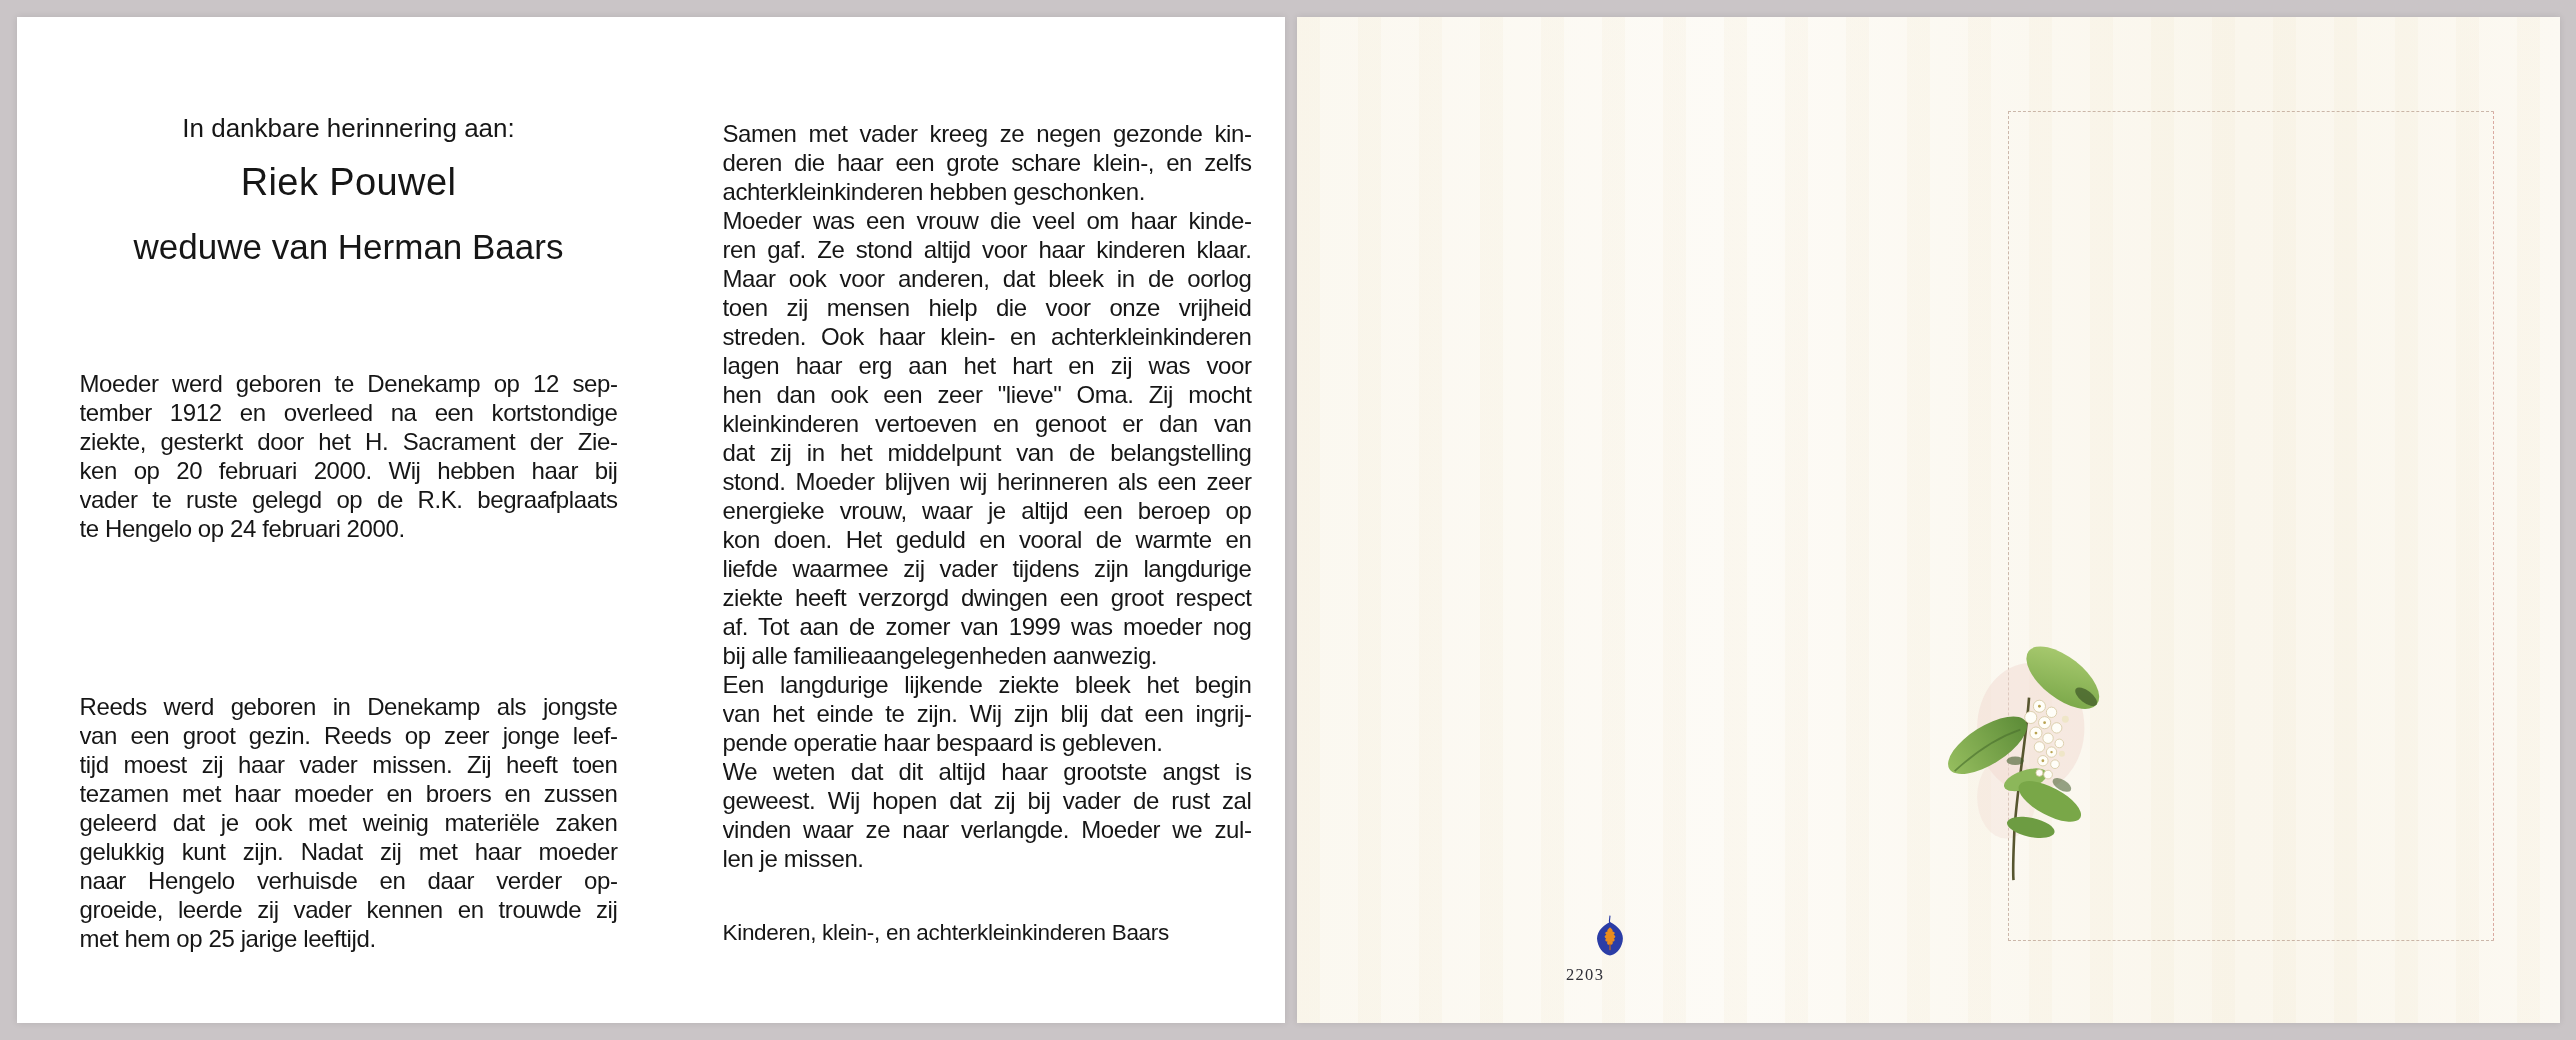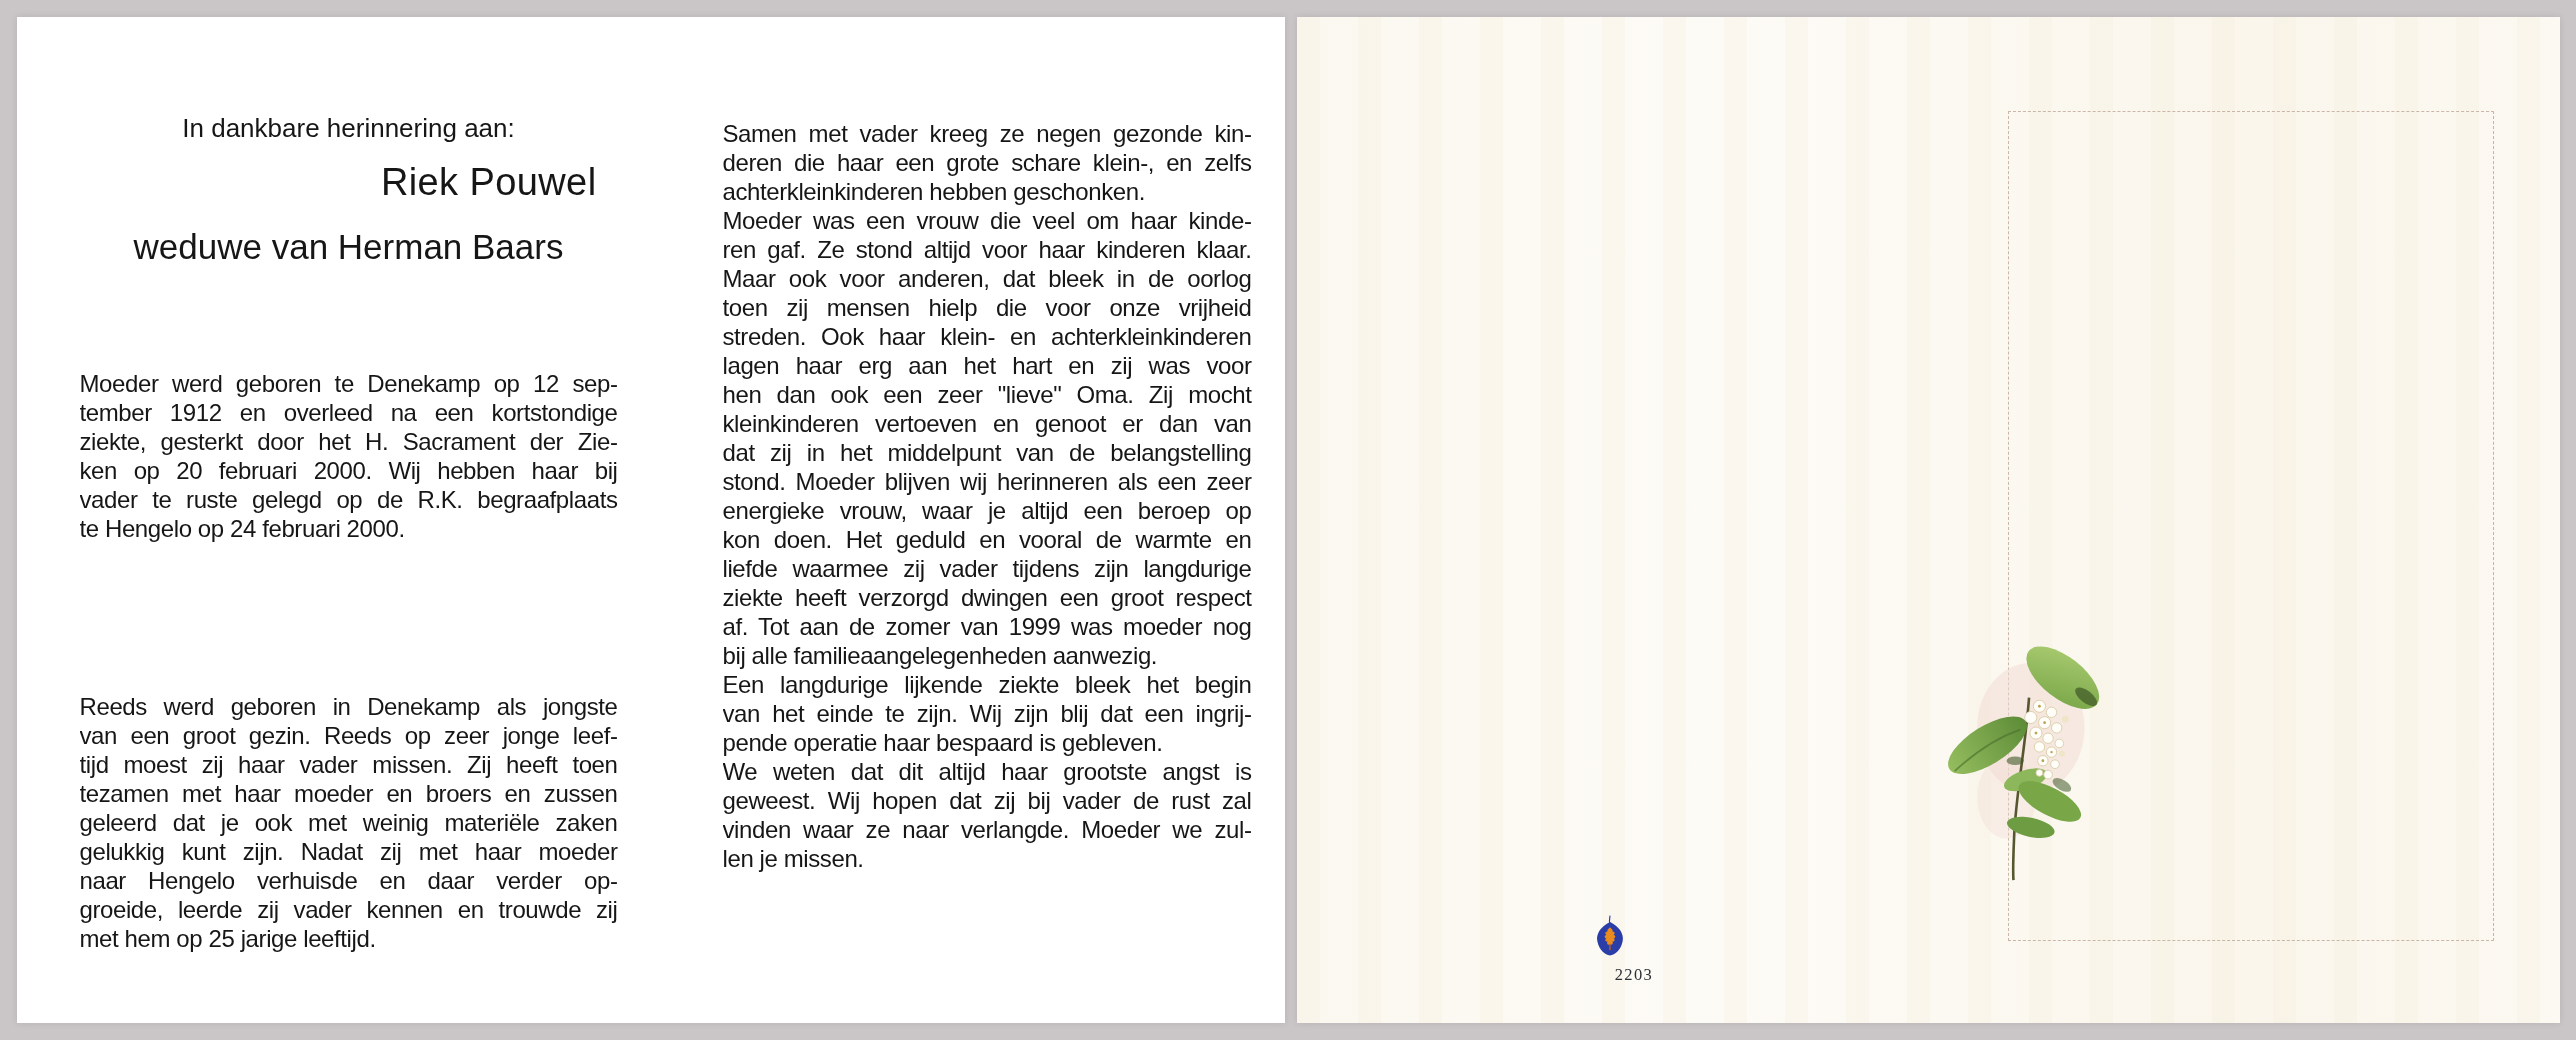--- a/index.html
+++ b/index.html
@@ -18,21 +18,21 @@
   .sheet-right {
     left:1297px; width:1263px;
     background:
       repeating-linear-gradient(90deg, rgba(240,230,205,0.18) 0 22.5px, rgba(255,255,255,0) 22.5px 61px),
       linear-gradient(90deg,#fbf8f0 0%, #fdfbf6 35%, #faf6ec 75%, #fcf9f2 100%);
   }
   .abs { position:absolute; }
   .center { text-align:center; }
 
   .intro    { left:84px;  top:97px; width:496px; font-size:26px; line-height:29.5px; }
-  .name     { left:84px;  top:144px; width:496px; font-size:38px; line-height:42px; letter-spacing:0.4px;text-align:right; }
+  .name     { left:84px;  top:144px; width:496px; font-size:38px; line-height:42px; letter-spacing:0.4px; }
   .relation { left:84px;  top:215px; width:496px; font-size:35px; line-height:30px; }
 
   .textblock { font-size:24px; letter-spacing:-0.4px; }
   .block1 { left:63px;  top:328px;  width:538px;margin-top:24px; }
   .block2 { left:63px;  top:675px;  width:538px; }
   .bodycol{ left:706px; top:102px;  width:529px; }
 
   .tline { line-height:29px; height:29px; overflow:hidden; text-align:justify; }
   .tline::after { content:""; display:inline-block; width:100%; }
   .tline.tlast { text-align:left; }
@@ -43,21 +43,21 @@
   .cover-frame {
     left:711px; top:94px; width:484px; height:828px;
     border:0.9px dashed rgba(164,130,112,0.55);
     border-right-color:rgba(196,118,108,0.60);
   }
   .flower { left:649px; top:598px; width:173px; height:269px; }
   .pub-logo { left:295px; top:896px; width:36px; height:47px; }
   .catalog {
     left:269px; top:948px; width:87px;
     font-family:"Liberation Serif", serif;
-    font-size:16.5px; letter-spacing:1.3px; color:#2e2e35; text-align:right;
+    font-size:16.5px; letter-spacing:1.3px; color:#2e2e35; text-align:left;
   }
 </style>
 </head>
 <body>
 
 <div class="scan">
 
   <div class="sheet sheet-left">
 
     <div class="abs intro center">In dankbare herinnering aan:</div>
@@ -105,20 +105,21 @@
         <div class="tline">af. Tot aan de zomer van 1999 was moeder nog</div>
         <div class="tline tlast">bij alle familieaangelegenheden aanwezig.</div>
         <div class="tline">Een langdurige lijkende ziekte bleek het begin</div>
         <div class="tline">van het einde te zijn. Wij zijn blij dat een ingrij-</div>
         <div class="tline tlast">pende operatie haar bespaard is gebleven.</div>
         <div class="tline">We weten dat dit altijd haar grootste angst is</div>
         <div class="tline">geweest. Wij hopen dat zij bij vader de rust zal</div>
         <div class="tline">vinden waar ze naar verlangde. Moeder we zul-</div>
         <div class="tline tlast">len je missen.</div>
       </div>
+    <div class="abs signature">Kinderen, klein-, en achterkleinkinderen Baars</div>
   </div>
 
   <div class="sheet sheet-right">
 
     <div class="abs cover-frame"></div>
 
     <svg class="abs flower" viewBox="0 0 200 310" aria-hidden="true">
       <defs>
         <linearGradient id="lg1" x1="0" y1="0" x2="1" y2="1">
           <stop offset="0" stop-color="#aece74"></stop>

